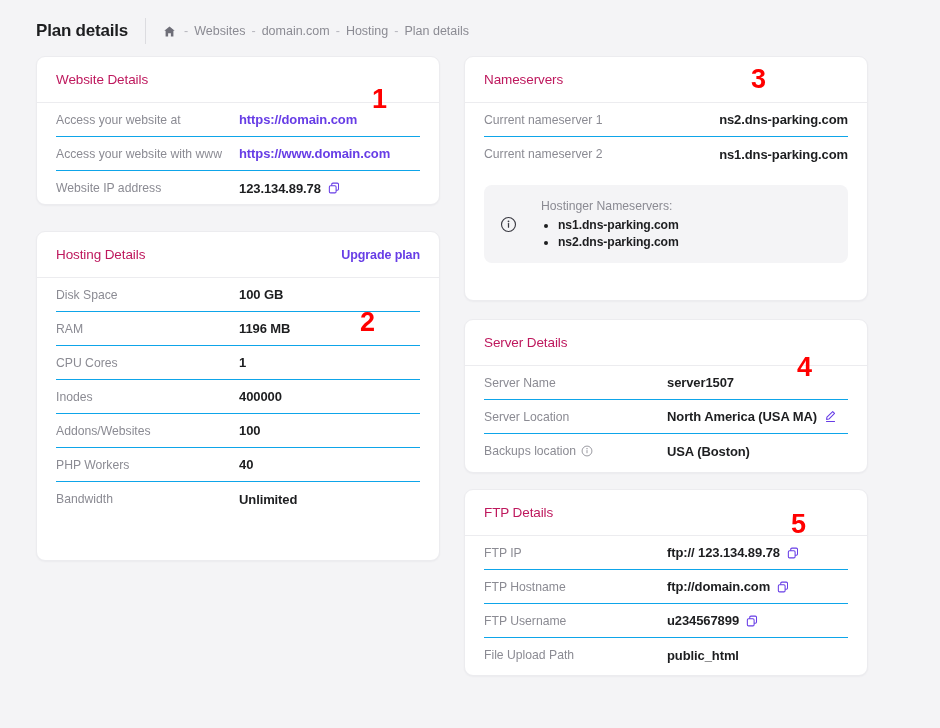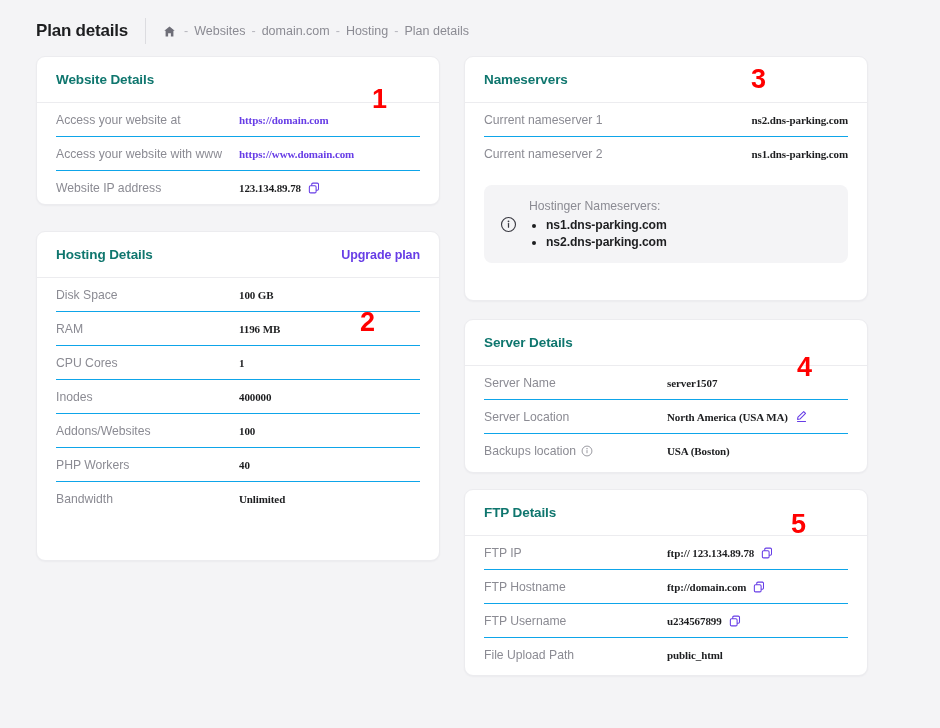--- a/index.html
+++ b/index.html
@@ -40,62 +40,61 @@
     box-sizing:border-box;
     overflow:hidden;
   }
   .card-head{
     height:46px;
     display:flex;align-items:center;justify-content:space-between;
     padding:0 19px;
     border-bottom:1px solid #ececef;
     box-sizing:border-box;
   }
-  .card-title{font-size:13.5px;font-weight:bold;color:#0f766e;letter-spacing:-0.1px;}
+  .card-title{font-size:13.5px;font-weight:normal;color:#be185d;letter-spacing:-0.1px;}
   .link-action{
     font-size:12.5px;font-weight:bold;color:#673de6;cursor:pointer;text-decoration:none;
     letter-spacing:-0.1px;
   }
   .rows{padding:0 19px;}
   .row{
     display:flex;align-items:center;
     height:34px;
     border-bottom:1px solid #0ea5e9;
     box-sizing:border-box;
   }
   .row:last-child{border-bottom:none;}
   .row-label{
     font-size:12.2px;color:#8b8b93;flex:0 0 auto;
     display:flex;align-items:center;gap:5px;
   }
   .row-value{
-    font-size:11px;font-weight:bold;color:#1d1e20;
+    font-size:13px;font-weight:bold;color:#1d1e20;
     display:flex;align-items:center;gap:7px;
     letter-spacing:-0.1px;
-    font-family:Liberation Serif, serif;
   }
   .row-value.link{color:#673de6;font-weight:bold;cursor:pointer;}
 
   
   .lv .row-label{width:183px;}
   
   .nsrow{justify-content:space-between;}
   .nsrow .row-value{justify-content:flex-end;}
 
   
   .copy-icon{cursor:pointer;display:inline-block;line-height:0;}
   .pencil-icon{cursor:pointer;display:inline-block;line-height:0;}
   .info-sm{display:inline-block;line-height:0;}
 
   
   .notice{
     margin:14px 19px 19px 19px;
     background:#f4f4f6;
     border-radius:8px;
-    display:flex;align-items:center;gap:12px;
+    display:flex;align-items:center;gap:24px;
     padding:14px 16px;
   }
   .notice-ico{flex:0 0 auto;line-height:0;}
   .notice-body{font-size:12.2px;color:#54545c;}
   .notice-head{margin-bottom:5px;color:#8b8b93;font-size:12.2px;}
   .notice-list{margin:0;padding-left:17px;}
   .notice-list li{
     font-size:12.2px;font-weight:bold;color:#1d1e20;
     margin-bottom:3px;letter-spacing:-0.1px;
   }

